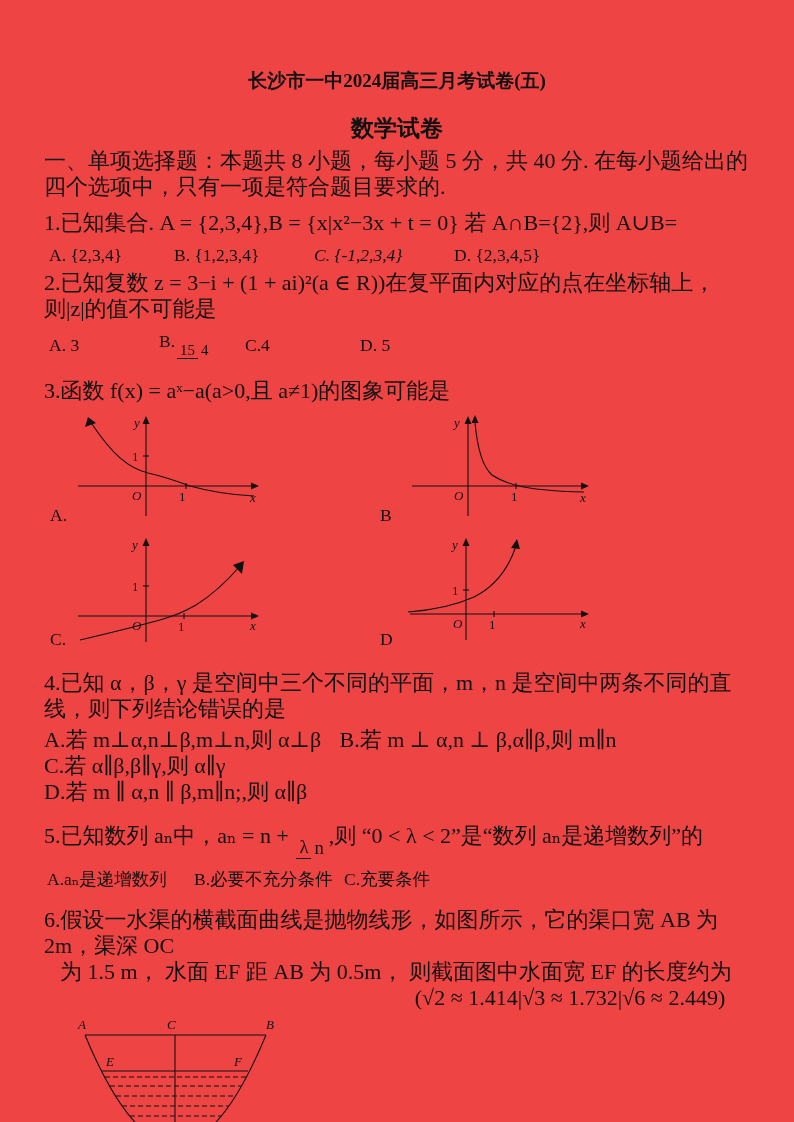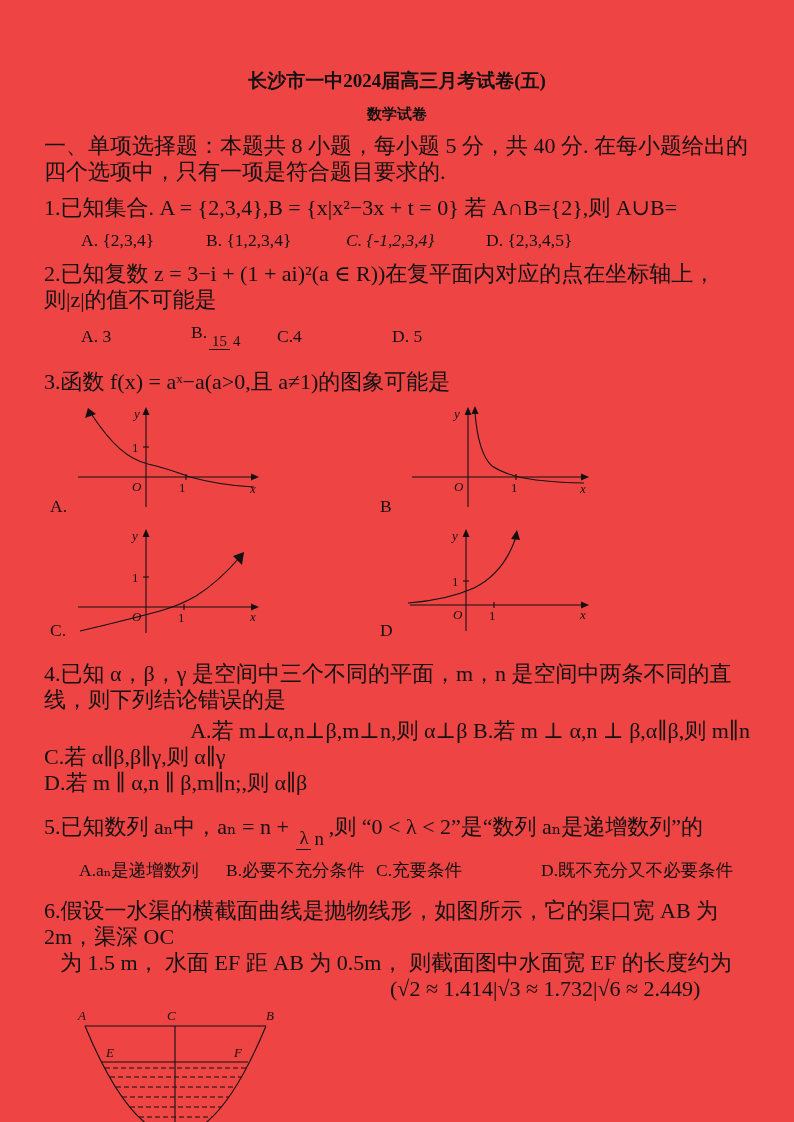--- a/index.html
+++ b/index.html
@@ -1,57 +1,57 @@
 <!DOCTYPE html>
 <html><head>
 <meta charset="utf-8">
 <style>
   html,body{margin:0;padding:0;background:#ffffff;}
   body{width:794px;height:1122px;font-family:"Liberation Serif","DejaVu Serif",serif;color:#111;}
   .page{width:794px;height:1122px;padding:68px 44px 0 44px;overflow:hidden;box-sizing:border-box;background:#ef4444;}
   .title{text-align:center;font-size:19px;font-weight:bold;line-height:26px;}
-  .subtitle{text-align:center;font-size:15px;font-weight:bold;line-height:26px;margin-top:7px;}
+  .subtitle{text-align:center;font-size:23px;font-weight:bold;line-height:26px;margin-top:22px;}
   .para{font-size:22px;line-height:26px;margin:0;}
-  .opts{display:flex;align-items:center;font-size:17.5px;margin-left:32px;}
+  .opts{display:flex;align-items:center;font-size:17.5px;}
   .opt{display:inline-block;}
   .frac{display:inline-flex;flex-direction:row;align-items:center;line-height:1.1;font-size:0.85em;vertical-align:-0.55em;margin:0 2px;}
   .fnum{border-bottom:1.2px solid #111;padding:0 3px;}
   .fden{padding:0 3px;}
   .graphs{display:grid;grid-template-columns:330px 1fr;margin-top:6px;padding-left:6px;}
   .gcell{position:relative;height:124px;padding-left:18px;}
   .glabel{position:absolute;left:0;bottom:8px;font-size:17.5px;}
   .gsvg line,.gsvg path{stroke:#111;stroke-width:1.1;fill:none;}
   .gsvg polygon{fill:#111;stroke:none;}
   .gsvg text{font-size:13px;fill:#111;font-family:"Liberation Serif",serif;}
   .svgit{font-style:italic;}
   .figure{margin-left:26px;margin-top:2px;}
   .fig-svg line,.fig-svg path{stroke:#111;stroke-width:1.1;fill:none;}
   .fig-svg text{font-size:13px;font-style:italic;fill:#111;font-family:"Liberation Serif",serif;}
   .dash{stroke-dasharray:5 3;stroke-width:0.9;}
-  .approx{margin-left:346px;}
+  .approx{margin-left:346px;text-align:center;}
 </style>
 </head>
 <body>
 
 <div class="page">
 
   <div class="title">长沙市一中2024届高三月考试卷(五)</div>
   <div class="subtitle">数学试卷</div>
 
   <p class="para" style="margin-top:6px;">一、单项选择题：本题共 8 小题，每小题 5 分，共 40 分. 在每小题给出的四个选项中，只有一项是符合题目要求的.</p>
 
   <p class="para" style="margin-top:10px;">1.已知集合. A = {2,3,4},B = {x|x²−3x + t = 0} 若 A∩B={2},则 A∪B=</p>
   <div class="opts" style="margin-top:9px;padding-left:5px;">
     <span class="opt" style="width:125px;">A. {2,3,4}</span>
     <span class="opt" style="width:140px;">B. {1,2,3,4}</span>
     <span class="opt" style="width:140px;font-style:italic;">C. {-1,2,3,4}</span>
     <span class="opt">D. {2,3,4,5}</span>
   </div>
 
-  <p class="para" style="margin-top:10px;">2.已知复数 z = 3−i + (1 + ai)²(a ∈ R))在复平面内对应的点在坐标轴上，则|z|的值不可能是</p>
+  <p class="para" style="margin-top:4px;">2.已知复数 z = 3−i + (1 + ai)²(a ∈ R))在复平面内对应的点在坐标轴上，则|z|的值不可能是</p>
   <div class="opts" style="margin-top:4px;padding-left:5px;height:38px;">
     <span class="opt" style="width:110px;">A. 3</span>
     <span class="opt" style="width:86px;"><span>B.</span><span class="frac">
           <span class="fnum">15</span>
           <span class="fden">4</span>
         </span></span>
     <span class="opt" style="width:115px;">C.4</span>
     <span class="opt">D. 5</span>
   </div>
 
@@ -127,38 +127,37 @@
         <text class="svgit" x="182" y="94">x</text>
         <text class="svgit" x="55" y="94">O</text>
         <text x="54" y="61">1</text>
         <text x="91" y="95">1</text>
       </svg>
       <div class="glabel">D</div>
     </div>
   </div>
 
   <p class="para" style="margin-top:12px;">4.已知 α，β，γ 是空间中三个不同的平面，m，n 是空间中两条不同的直线，则下列结论错误的是</p>
-  <div class="para" style="margin-top:5px;text-align:right;">
+  <div class="para" style="margin-top:5px;">
     <span class="opt" style="width:290px;">A.若 m⊥α,n⊥β,m⊥n,则 α⊥β</span>
     <span class="opt">B.若 m ⊥ α,n ⊥ β,α∥β,则 m∥n</span>
   </div>
   <div class="para">
     <span class="opt" style="width:445px;">C.若 α∥β,β∥γ,则 α∥γ</span>
     <span class="opt">D.若 m ∥ α,n ∥ β,m∥n;,则 α∥β</span>
   </div>
 
   <p class="para" style="margin-top:18px;"><span>5.已知数列 aₙ中，aₙ = n + </span><span class="frac">
         <span class="fnum">λ</span>
         <span class="fden">n</span>
       </span><span>,则 “0 &lt; λ &lt; 2”是“数列 aₙ是递增数列”的</span></p>
   <div class="opts" style="margin-top:8px;padding-left:3px;">
     <span class="opt" style="width:147px;">A.aₙ是递增数列</span>
     <span class="opt" style="width:150px;">B.必要不充分条件</span>
     <span class="opt" style="width:165px;">C.充要条件</span>
-    <span class="opt">D.既不充分又不必要条件</span>
   </div>
 
   <p class="para" style="margin-top:16px;">6.假设一水渠的横截面曲线是抛物线形，如图所示，它的渠口宽 AB 为 2m，渠深 OC</p>
   <p class="para" style="padding-left:16px;">为 1.5 m， 水面 EF 距 AB 为 0.5m， 则截面图中水面宽 EF 的长度约为</p>
   <p class="para approx">(√2 ≈ 1.414|√3 ≈ 1.732|√6 ≈ 2.449)</p>
 
   <div class="figure">
     <svg class="fig-svg" width="210" height="148" viewBox="0 0 210 148">
       <line x1="15" y1="22" x2="196" y2="22"></line>
       <line x1="105" y1="22" x2="105" y2="131"></line>

